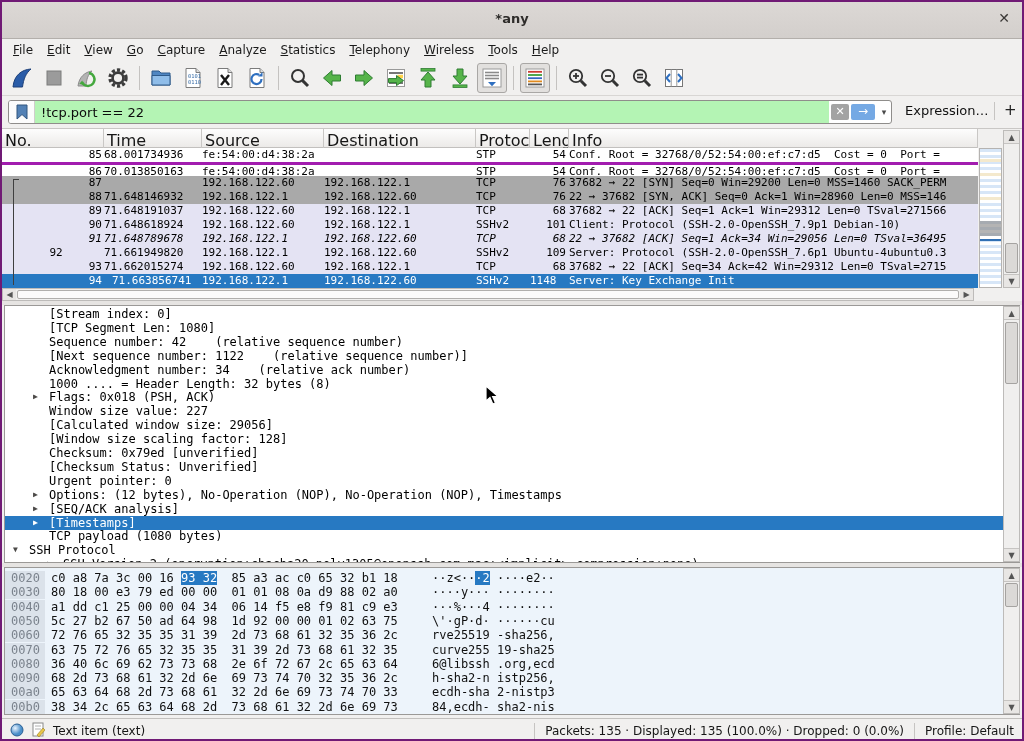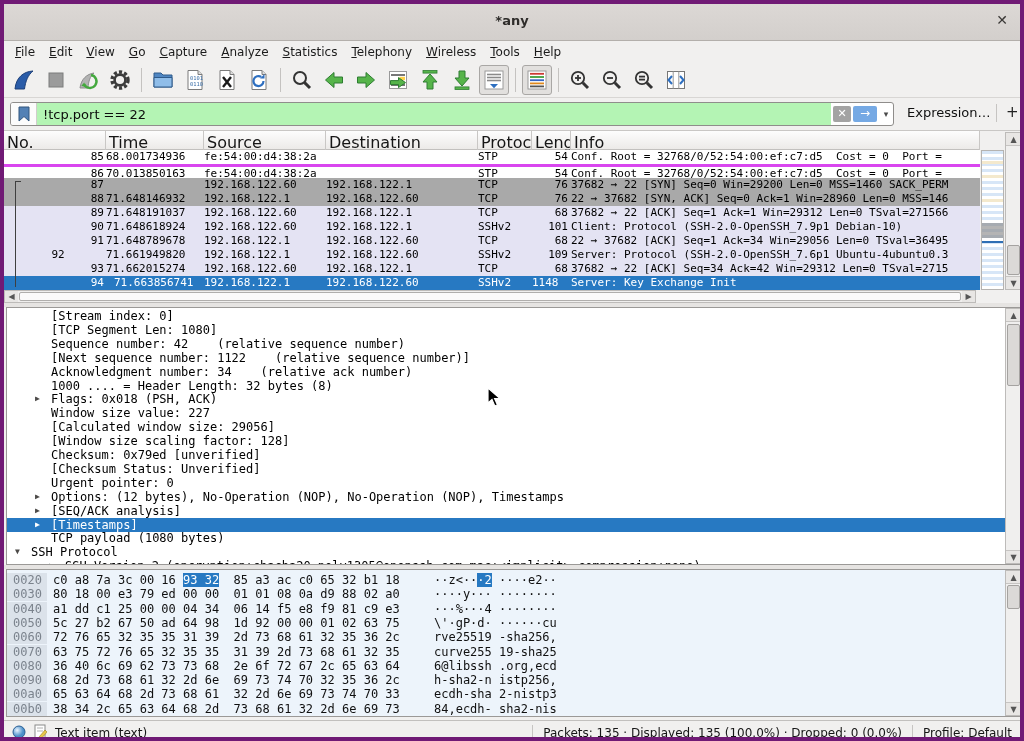--- a/index.html
+++ b/index.html
@@ -1,18 +1,18 @@
 <!DOCTYPE html>
 <html><head>
 <meta charset="utf-8">
 <style>
   html,body{margin:0;padding:0;background:#8e8a86;}
   .app{position:relative;width:1024px;height:741px;background:#f1f0ef;overflow:hidden;
        font-family:"DejaVu Sans","Liberation Sans",sans-serif;box-sizing:border-box;
-       border:4px solid #701a75;}
+       border:2px solid #701a75;}
   .app *{box-sizing:border-box;}
 
   
   .titlebar{position:absolute;left:0;top:0;width:100%;height:37px;
     background:linear-gradient(#dcd8d5,#d3cfcc);border-bottom:1px solid #b3afab;}
   .titlebar .title{position:absolute;left:0;right:0;top:9px;text-align:center;
     font-size:13px;font-weight:bold;color:#2e2c2a;}
   .titlebar .closebtn{position:absolute;right:12px;top:8px;font-size:14px;font-weight:bold;
     color:#3a3836;cursor:default;}
 
@@ -47,21 +47,21 @@
   .fcaret{width:14px;font-size:9px;color:#4a4a4a;text-align:center;}
   .fexpr{position:absolute;left:903px;top:7px;font-size:13px;color:#111;}
   .fsep{position:absolute;left:992px;top:6px;width:1px;height:18px;background:#c6c4c2;}
   .fplus{position:absolute;left:1002px;top:5px;font-size:15px;color:#222;}
 
   
   .plheader{position:absolute;left:0;top:127px;width:976px;height:19px;
     background:linear-gradient(#fdfdfd,#eceae8);border-bottom:1px solid #c2c0be;}
   .hcell{position:absolute;top:0;height:19px;border-right:1px solid #c9c7c5;
     font-size:16px;color:#161616;padding:2px 0 0 3px;overflow:hidden;white-space:nowrap;}
-  .plrows{position:absolute;left:0;top:146px;width:976px;height:140px;background:#d946ef;overflow:hidden;
+  .plrows{position:absolute;left:0;top:146px;width:976px;height:140px;background:#a21caf;overflow:hidden;
     font-family:"DejaVu Sans Mono","Liberation Mono",monospace;}
   .prow{position:absolute;left:0;width:100%;height:14px;}
   .prow.white{background:#ffffff;color:#000;}
   .prow.gray{background:var(--row-gray);color:#000;}
   .prow.lavender{background:var(--row-lav);color:#000;}
   .prow.selected{background:var(--sel);color:#fff;}
   .pcell{position:absolute;top:0;height:14px;font-size:11px;line-height:14px;
     white-space:pre;overflow:hidden;}
   .bracket{position:absolute;left:11px;width:6px;border-left:1px solid #3f3f3f;
     border-top:1px solid #3f3f3f;pointer-events:none;}
@@ -367,21 +367,21 @@
       </div>
       <div class="prow lavender" style="top: 70px;">
         <span class="pcell" style="left: 0px; width: 100px; text-align: right;">90</span>
         <span class="pcell" style="left: 102px; width: 96px;">71.648618924</span>
         <span class="pcell" style="left: 200px; width: 119px;">192.168.122.60</span>
         <span class="pcell" style="left: 322px; width: 149px;">192.168.122.1</span>
         <span class="pcell" style="left: 474px; width: 52px;">SSHv2</span>
         <span class="pcell" style="left: 528px; width: 36px; text-align: right;">101</span>
         <span class="pcell" style="left: 567px; width: 405px;">Client: Protocol (SSH-2.0-OpenSSH_7.9p1 Debian-10)</span>
       </div>
-      <div class="prow lavender" style="top: 84px;">
+      <div class="prow lavender" style="top: 84px; font-style: italic;">
         <span class="pcell" style="left: 0px; width: 100px; text-align: right;">91</span>
         <span class="pcell" style="left: 102px; width: 96px;">71.648789678</span>
         <span class="pcell" style="left: 200px; width: 119px;">192.168.122.1</span>
         <span class="pcell" style="left: 322px; width: 149px;">192.168.122.60</span>
         <span class="pcell" style="left: 474px; width: 52px;">TCP</span>
         <span class="pcell" style="left: 528px; width: 36px; text-align: right;">68</span>
         <span class="pcell" style="left: 567px; width: 405px;">22 → 37682 [ACK] Seq=1 Ack=34 Win=29056 Len=0 TSval=36495</span>
       </div>
       <div class="prow lavender" style="top: 98px;">
         <span class="pcell" style="left: 4px; width: 100px; text-align: center;">92</span>

